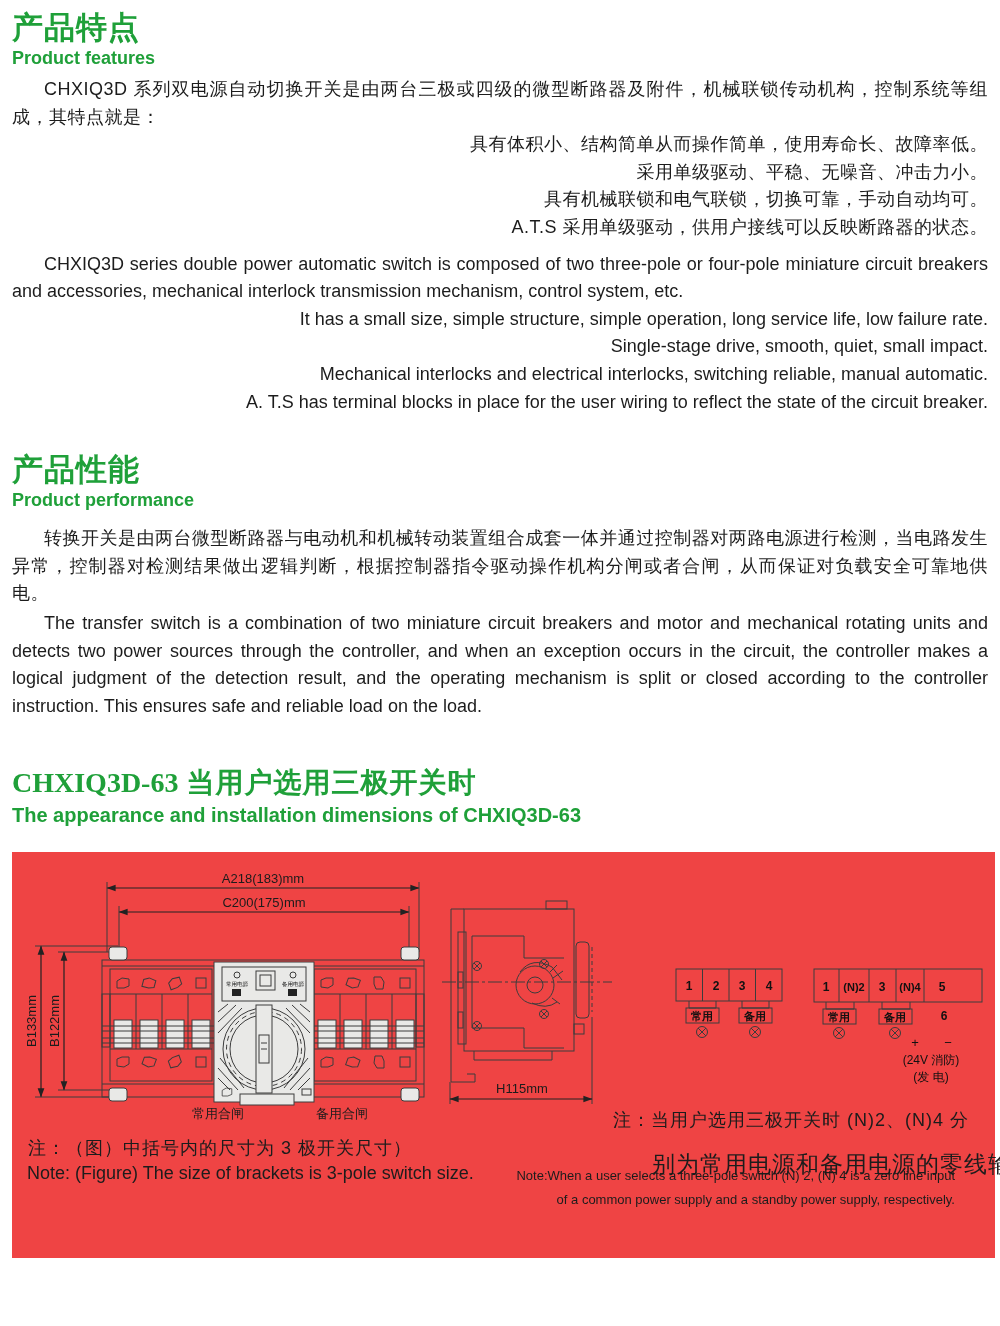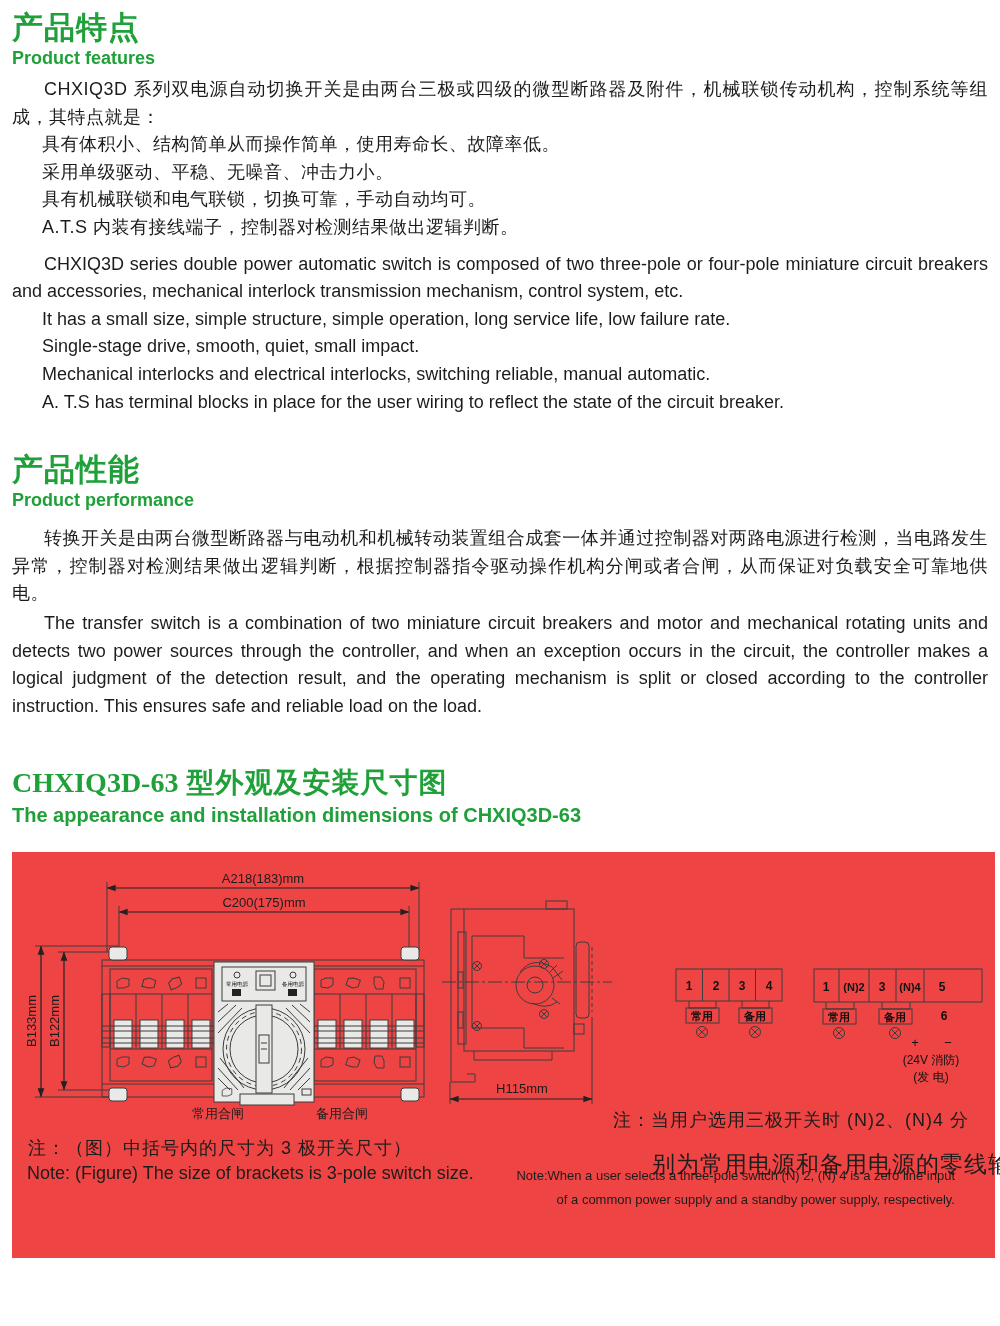--- a/index.html
+++ b/index.html
@@ -7,21 +7,21 @@
   .page{width:1000px;padding:10px 12px 40px;box-sizing:border-box;}
   .green{color:#1FA039;}
   .h-zh{font-size:31px;line-height:36px;font-weight:bold;margin:0;letter-spacing:1px;}
   .h-en{font-size:18px;line-height:25px;font-weight:bold;margin:0;}
   .h3-zh{font-size:28px;line-height:34px;font-weight:bold;margin:0;}
   .h3-zh .serif{font-family:"Liberation Serif","DejaVu Serif",serif;letter-spacing:0;text-align:center;}
   .h3-zh .restzh{margin-left:8px;letter-spacing:1px;}
   .h3-en{font-size:20px;line-height:24px;font-weight:bold;margin:3px 0 0 0;}
   .body-p{font-size:18px;line-height:27.6px;margin:0;text-align:justify;}
   .indent{text-indent:32px;}
-  .li{padding-left:30px;text-align:left;}
+  .li{padding-left:30px;text-align:right;}
   .mt-en{margin-top:9px;}
   .sec-perf{margin-top:36px;}
   .sec-dim{margin-top:46px;}
   .zh-sp{letter-spacing:0.5px;}
   .panel{position:relative;margin-top:25px;width:983px;height:406px;background:#ef4444;}
   .panel svg{position:absolute;left:0;top:0;}
   .note{position:absolute;color:#1c1c1c;white-space:nowrap;}
   .note-zh-left{left:16px;top:284px;font-size:18px;letter-spacing:1px;}
   .note-en-left{left:15px;top:311px;font-size:18px;}
   .note-zh-r1{left:601px;top:256px;font-size:18px;letter-spacing:1px;}
@@ -45,37 +45,37 @@
 
 <div class="page">
 
   <section>
     <h1 class="h-zh green">产品特点</h1>
     <h2 class="h-en green">Product features</h2>
     <p class="body-p indent zh-sp" style="margin-top:5px;">CHXIQ3D 系列双电源自动切换开关是由两台三极或四级的微型断路器及附件，机械联锁传动机构，控制系统等组成，其特点就是：</p>
     <p class="body-p li zh-sp">具有体积小、结构简单从而操作简单，使用寿命长、故障率低。</p>
     <p class="body-p li zh-sp">采用单级驱动、平稳、无噪音、冲击力小。</p>
     <p class="body-p li zh-sp">具有机械联锁和电气联锁，切换可靠，手动自动均可。</p>
-    <p class="body-p li zh-sp">A.T.S 内装有接线端子，控制器对检测结果做出逻辑判断。</p>
+    <p class="body-p li zh-sp">A.T.S 采用单级驱动，供用户接线可以反映断路器的状态。</p>
     <p class="body-p indent mt-en">CHXIQ3D series double power automatic switch is composed of two three-pole or four-pole miniature circuit breakers and accessories, mechanical interlock transmission mechanism, control system, etc.</p>
     <p class="body-p li">It has a small size, simple structure, simple operation, long service life, low failure rate.</p>
     <p class="body-p li">Single-stage drive, smooth, quiet, small impact.</p>
     <p class="body-p li">Mechanical interlocks and electrical interlocks, switching reliable, manual automatic.</p>
     <p class="body-p li">A. T.S has terminal blocks in place for the user wiring to reflect the state of the circuit breaker.</p>
   </section>
 
   <section class="sec-perf">
     <h1 class="h-zh green">产品性能</h1>
     <h2 class="h-en green">Product performance</h2>
     <p class="body-p indent zh-sp" style="margin-top:12px;">转换开关是由两台微型断路器与电动机和机械转动装置组合成套一体并通过控制器对两路电源进行检测，当电路发生异常，控制器对检测结果做出逻辑判断，根据控制器指令驱动操作机构分闸或者合闸，从而保证对负载安全可靠地供电。</p>
     <p class="body-p indent" style="margin-top:2px;">The transfer switch is a combination of two miniature circuit breakers and motor and mechanical rotating units and detects two power sources through the controller, and when an exception occurs in the circuit, the controller makes a logical judgment of the detection result, and the operating mechanism is split or closed according to the controller instruction. This ensures safe and reliable load on the load.</p>
   </section>
 
   <section class="sec-dim">
-    <h1 class="h3-zh green"><span class="serif">CHXIQ3D-63</span><span class="restzh">型外观及安装尺寸图</span></h1>
+    <h1 class="h3-zh green"><span class="serif">CHXIQ3D-63</span><span class="restzh">当用户选用三极开关时</span></h1>
     <h2 class="h3-en green">The appearance and installation dimensions of CHXIQ3D-63</h2>
   </section>
 
   <div class="panel">
     <svg width="983" height="406" viewBox="0 0 983 406">
       <defs>
         <marker id="ah" viewBox="0 0 10 10" refX="9" refY="5" markerWidth="8" markerHeight="8" orient="auto-start-reverse">
           <path d="M0,1.5 L9.5,5 L0,8.5 z" fill="#222"></path>
         </marker>
         <path id="glyph" d="M-6,5 L-6,-2 L-1,-5 L6,-4 L6,3 L1,5 z"></path>

